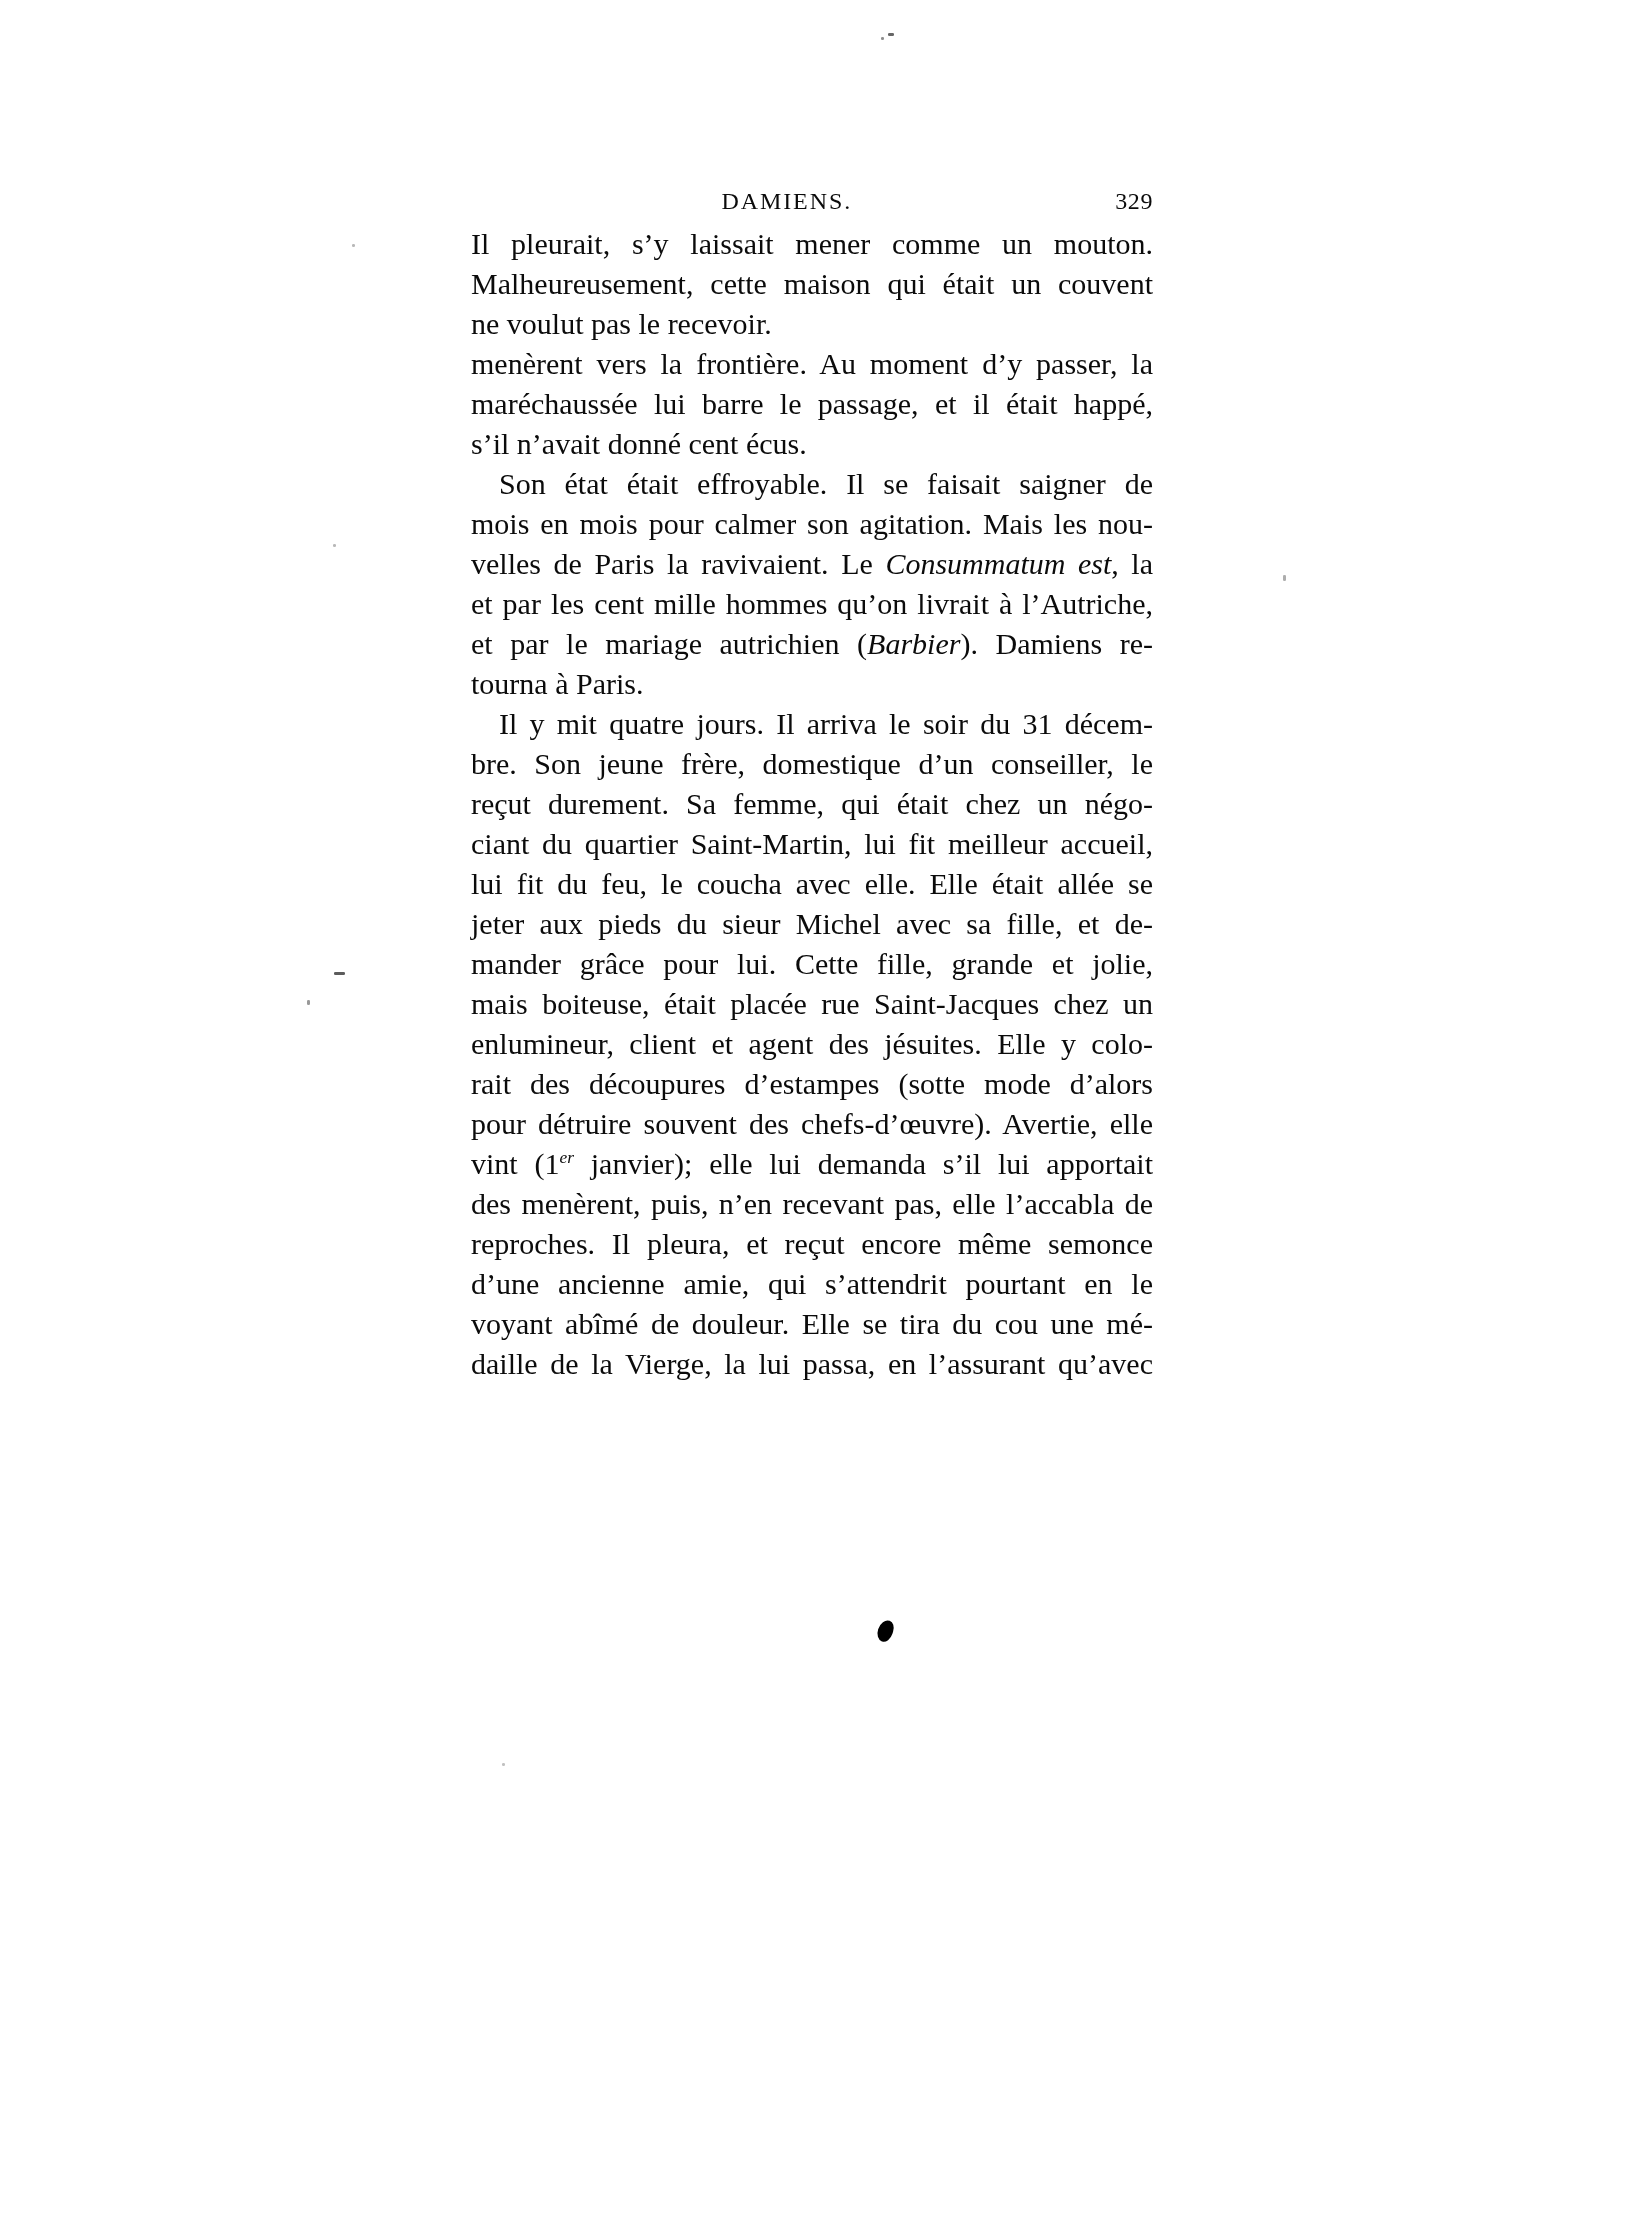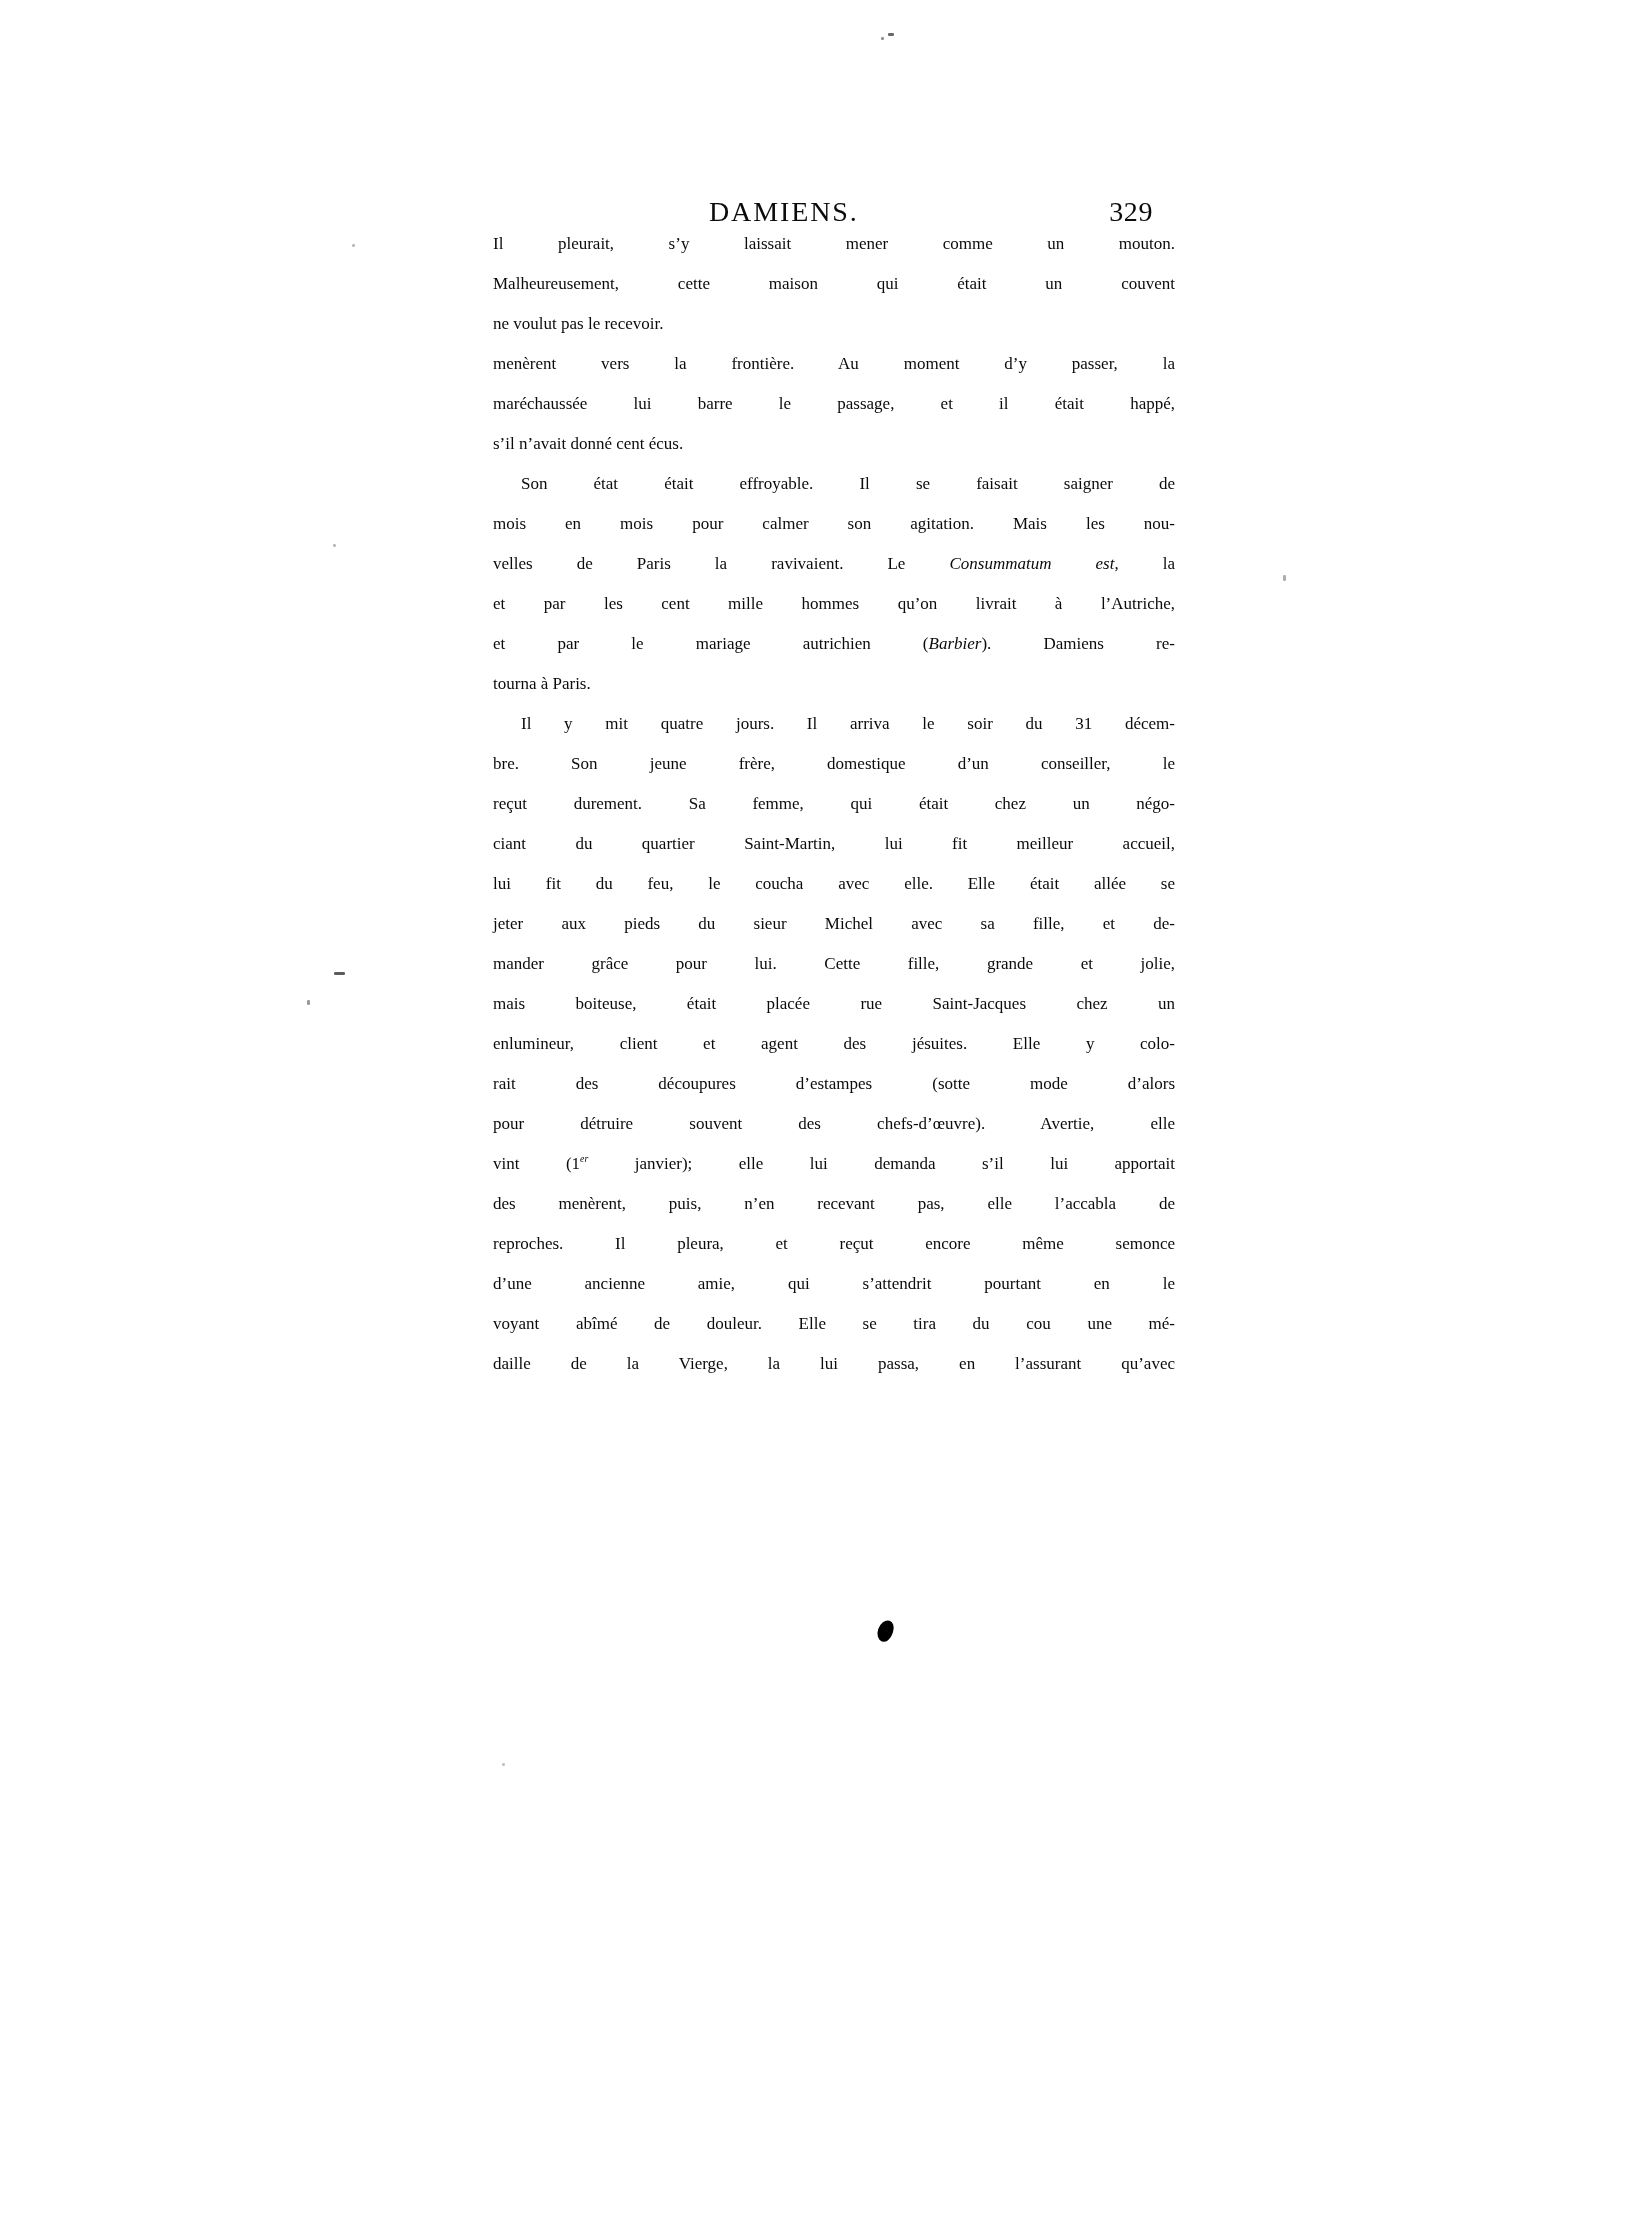--- a/index.html
+++ b/index.html
@@ -15,45 +15,45 @@
     color: #0b0b0b;
     overflow: hidden;
   }
   .page {
     position: absolute;
     inset: 0;
   }
   .running-header {
     position: absolute;
     left: 471px;
-    top: 196px;
+    top: 188px;
     width: 682px;
     height: 29px;
     display: flex;
     align-items: baseline;
-    font-size: 28px;
+    font-size: 24px;
     text-align: right;
   }
   .running-header .spacer {
     flex: 1 1 0;
   }
   .header-title {
     letter-spacing: 1.9px;
     font-weight: 400;
     transform: translateX(-6.3px);
   }
   .header-pagenum {
     letter-spacing: 0.6px;
   }
   .text-block {
     position: absolute;
-    left: 493px;
+    left: 471px;
     top: 224px;
     width: 682px;
-    font-size: 17px;
+    font-size: 30px;
   }
   .line {
     height: 40px;
     line-height: 40px;
     white-space: nowrap;
   }
   .line.just {
     white-space: normal;
     text-align: justify;
     text-align-last: justify;

